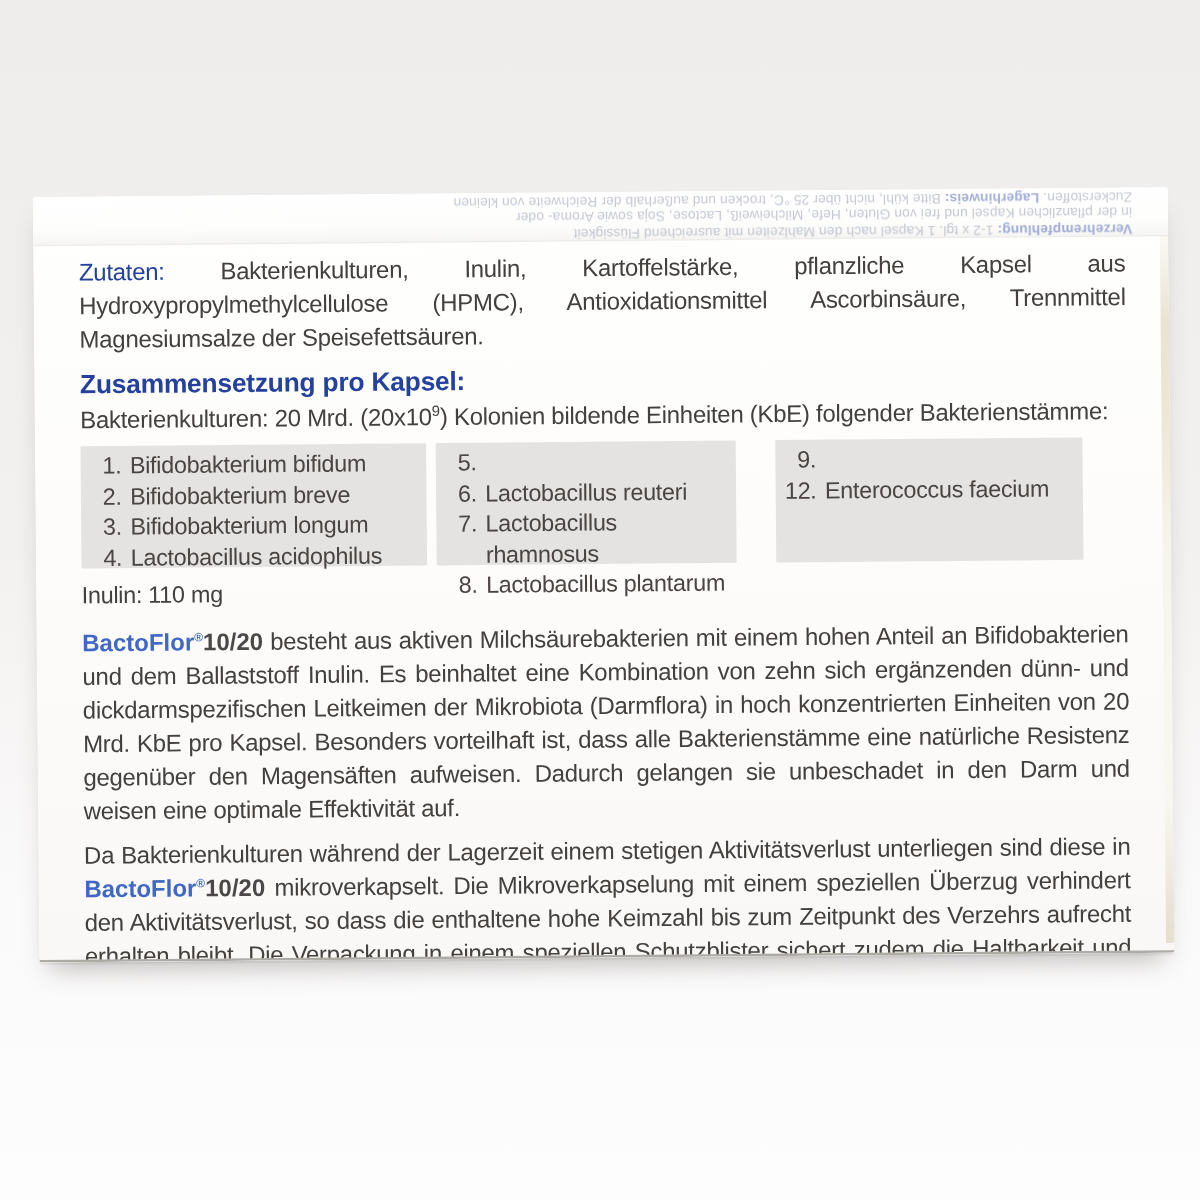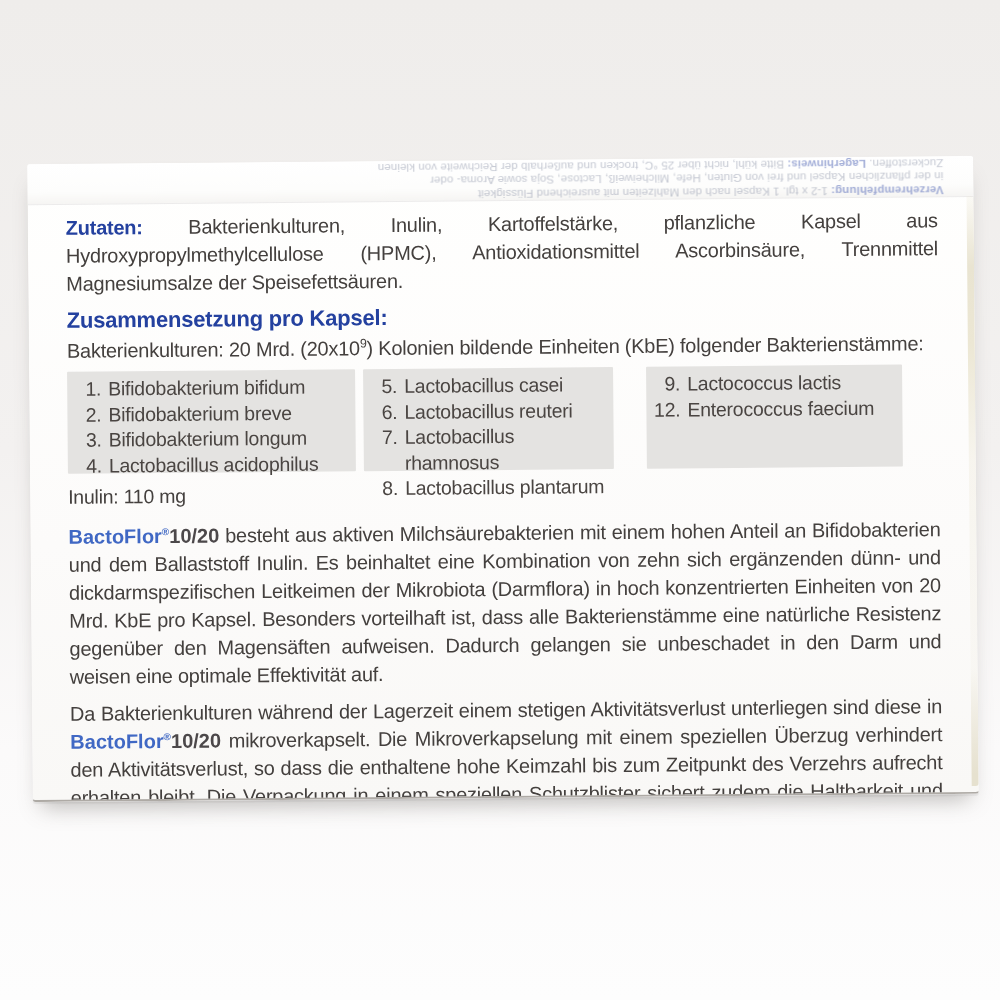--- a/index.html
+++ b/index.html
@@ -33,21 +33,21 @@
     transform:rotate(180deg);
     filter:blur(.6px);opacity:.52;
     font-size:11.5px;line-height:13.5px;letter-spacing:.1px;
     color:#9097ab;text-align:justify;
   }
   .flap-lead{color:#5166b6;font-weight:bold;}
   
   .face{padding:4px 36px 0 38px;color:#44403e;}
   .para{margin:0;font-size:20px;line-height:28px;letter-spacing:-0.25px;text-align:justify;}
   .ingredients{margin-top:5px;}
-  .label-blue{color:#24419f;font-weight:bold;}
+  .label-blue{color:#24419f;font-weight:normal;}
   .heading{
     margin:10px 0 0 0;font-size:22px;line-height:26px;
     color:#24419f;font-weight:bold;letter-spacing:-0.2px;
   }
   .intro{margin-top:3px;}
   sup{font-size:.62em;line-height:0;}
   .strain-grid{display:flex;margin-top:7px;}
   .strain-col{
     background:#e4e3e1;border-radius:1px;
     padding:5px 8px 5px 4px;height:92px;
@@ -105,39 +105,37 @@
               <span class="strain-name">Bifidobakterium longum</span>
             </div>
           <div class="strain-item">
               <span class="strain-num">4.</span>
               <span class="strain-name">Lactobacillus acidophilus</span>
             </div>
         </div>
         <div class="strain-col c2">
           <div class="strain-item">
               <span class="strain-num">5.</span>
-              <span class="strain-name">Lactobacillus casei</span>
             </div>
           <div class="strain-item">
               <span class="strain-num">6.</span>
               <span class="strain-name">Lactobacillus reuteri</span>
             </div>
           <div class="strain-item">
               <span class="strain-num">7.</span>
               <span class="strain-name">Lactobacillus rhamnosus</span>
             </div>
           <div class="strain-item">
               <span class="strain-num">8.</span>
               <span class="strain-name">Lactobacillus plantarum</span>
             </div>
         </div>
         <div class="strain-col c3">
           <div class="strain-item">
               <span class="strain-num">9.</span>
-              <span class="strain-name">Lactococcus lactis</span>
             </div>
           <div class="strain-item">
               <span class="strain-num">12.</span>
               <span class="strain-name">Enterococcus faecium</span>
             </div>
         </div>
       </div>
 
       <p class="para inulin">Inulin: 110 mg</p>
 

